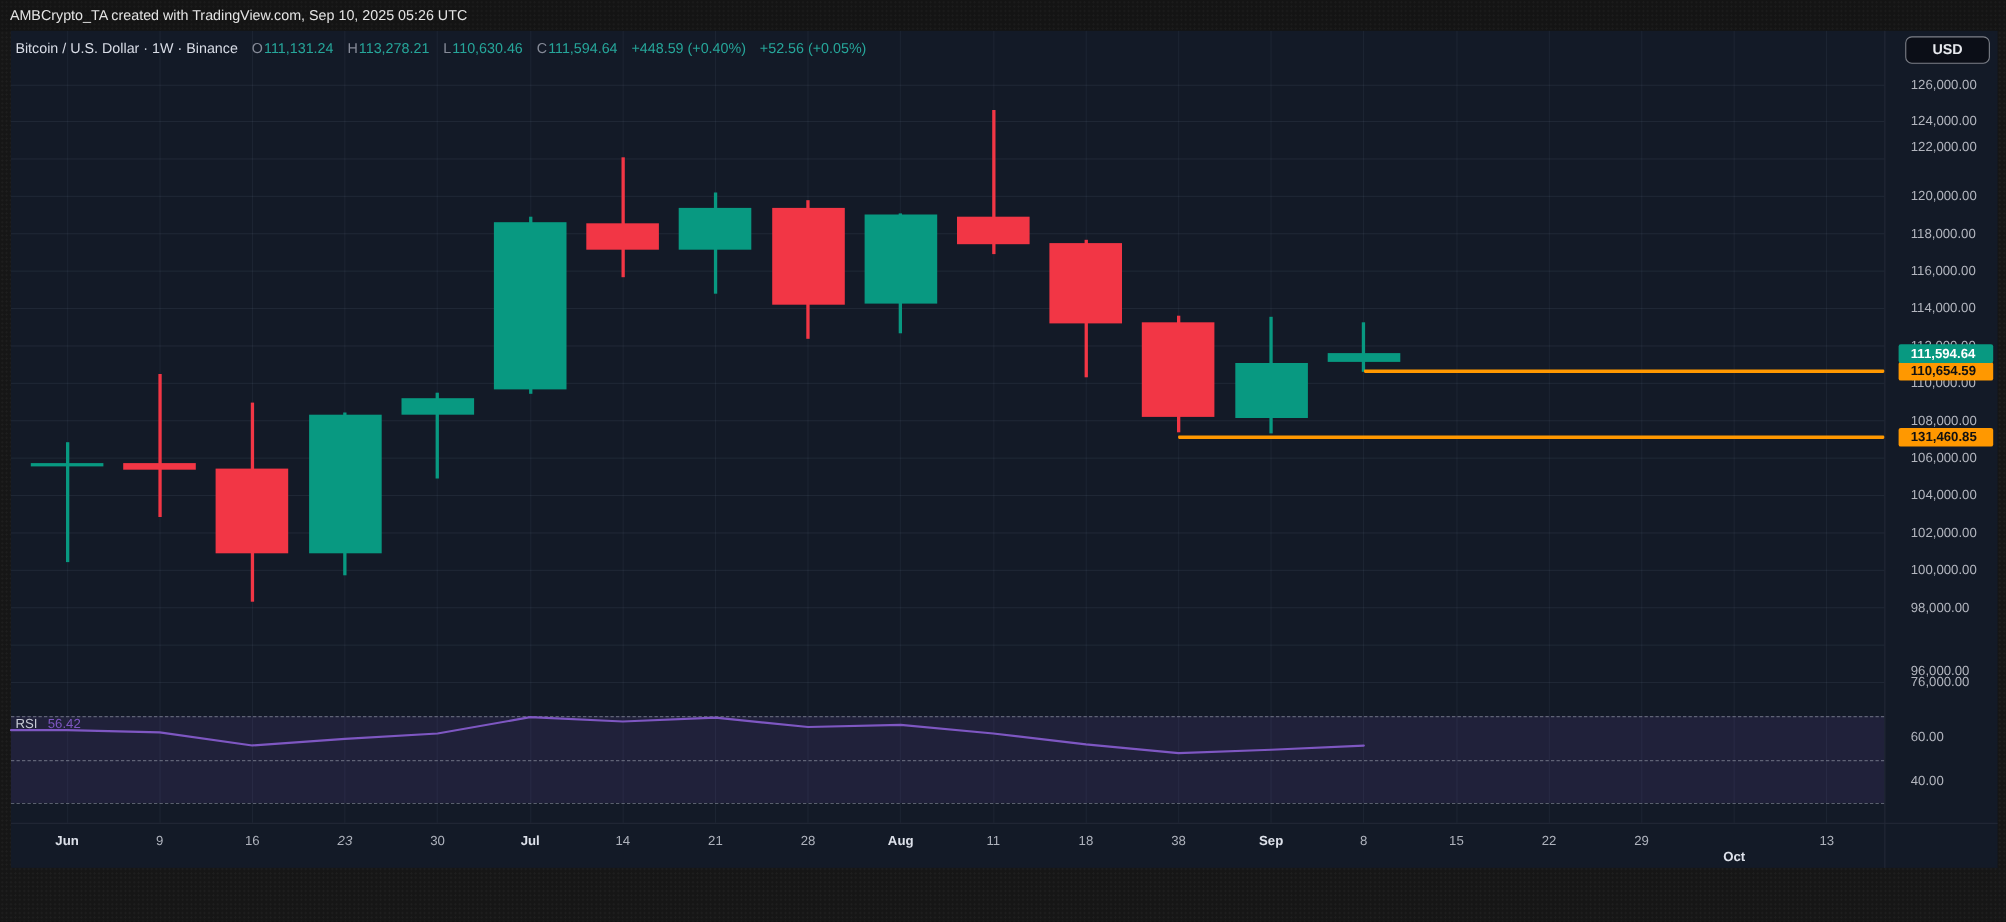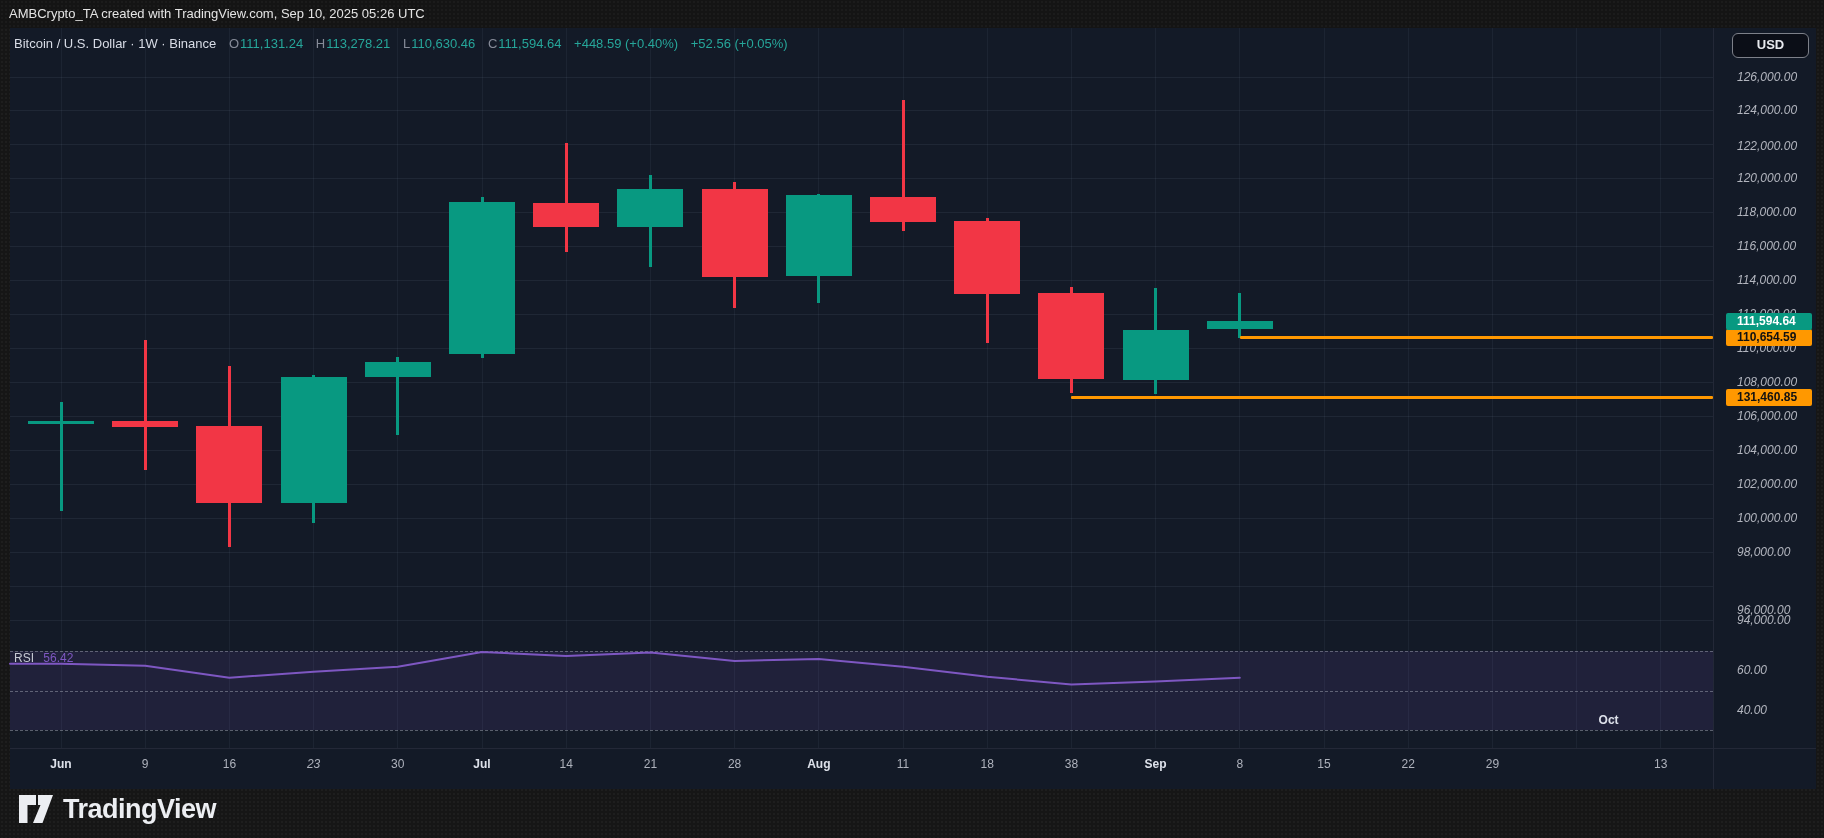--- a/index.html
+++ b/index.html
@@ -20,21 +20,21 @@
   #legend .lb{color:#868b98;margin-left:9px;}
   #legend .val{color:#26a69a;margin-left:1px;}
   #legend .chg{color:#26a69a;margin-left:9px;}
   #usd-btn{left:1732px;top:33px;width:77px;height:25px;box-sizing:border-box;
     border:1.5px solid #7d8089;border-radius:6px;background:#0b0e17;color:#e8eaef;
     font-size:13px;font-weight:700;text-align:center;line-height:22px;z-index:40;cursor:pointer;}
   .gridv{width:1px;background:rgba(160,172,200,0.07);}
   .gridh{height:1px;background:rgba(160,172,200,0.09);}
   .axis-sep-v{width:1px;background:#232837;}
   .axis-sep-h{height:1px;background:#232837;}
-  .price-label,.rsi-axis-label{left:1737px;color:#b2b5be;font-size:12px;white-space:nowrap;font-style:italic;}
+  .price-label,.rsi-axis-label{left:1737px;color:#b2b5be;font-size:12px;white-space:nowrap;}
   .time-label{top:757px;color:#aeb2bc;font-size:12px;transform:translateX(-50%);white-space:nowrap;}
   .time-label.month{color:#dde1ea;font-weight:700;}
   .candle-wick{width:3px;}
   .candle-body{width:66px;}
   .ray{height:3px;border-radius:1px;z-index:10;}
   .price-tag{left:1726px;width:86px;height:17px;border-radius:2px;font-size:12px;font-weight:600;
     line-height:17px;padding-left:11px;box-sizing:border-box;white-space:nowrap;z-index:25;}
   .rsi-dash{left:10px;width:1703px;height:0;border-top:1px dashed rgba(150,155,168,0.55);}
   #rsi-caption{left:14px;top:651px;font-size:12px;z-index:20;white-space:nowrap;}
   #rsi-caption .n{color:#c6cad4;}
@@ -72,21 +72,21 @@
       <div class="abs gridv" style="left: 1323.5px; top: 28px; width: 1px; height: 720px;"></div>
       <div class="abs gridv" style="left: 1407.7px; top: 28px; width: 1px; height: 720px;"></div>
       <div class="abs gridv" style="left: 1491.9px; top: 28px; width: 1px; height: 720px;"></div>
       <div class="abs gridv" style="left: 1576.1px; top: 28px; width: 1px; height: 720px;"></div>
       <div class="abs gridv" style="left: 1660.3px; top: 28px; width: 1px; height: 720px;"></div>
       <div class="abs gridh" style="left: 10px; top: 76.5px; width: 1703px; height: 1px;"></div>
       <div class="abs price-label" style="left: 1737px; top: 69.5px;">126,000.00</div>
       <div class="abs gridh" style="left: 10px; top: 110.439px; width: 1703px; height: 1px;"></div>
       <div class="abs price-label" style="left: 1737px; top: 103.439px;">124,000.00</div>
       <div class="abs gridh" style="left: 10px; top: 144.378px; width: 1703px; height: 1px;"></div>
-      <div class="abs price-label" style="left: 1737px; top: 139px;">122,000.00</div>
+      <div class="abs price-label" style="left: 1737px; top: 126px;">122,000.00</div>
       <div class="abs gridh" style="left: 10px; top: 178.316px; width: 1703px; height: 1px;"></div>
       <div class="abs price-label" style="left: 1737px; top: 171.316px;">120,000.00</div>
       <div class="abs gridh" style="left: 10px; top: 212.255px; width: 1703px; height: 1px;"></div>
       <div class="abs price-label" style="left: 1737px; top: 205.255px;">118,000.00</div>
       <div class="abs gridh" style="left: 10px; top: 246.194px; width: 1703px; height: 1px;"></div>
       <div class="abs price-label" style="left: 1737px; top: 239.194px;">116,000.00</div>
       <div class="abs gridh" style="left: 10px; top: 280.133px; width: 1703px; height: 1px;"></div>
       <div class="abs price-label" style="left: 1737px; top: 273.133px;">114,000.00</div>
       <div class="abs gridh" style="left: 10px; top: 314.072px; width: 1703px; height: 1px;"></div>
       <div class="abs price-label" style="left: 1737px; top: 307.072px;">112,000.00</div>
@@ -100,21 +100,21 @@
       <div class="abs price-label" style="left: 1737px; top: 442.827px;">104,000.00</div>
       <div class="abs gridh" style="left: 10px; top: 483.766px; width: 1703px; height: 1px;"></div>
       <div class="abs price-label" style="left: 1737px; top: 476.766px;">102,000.00</div>
       <div class="abs gridh" style="left: 10px; top: 517.704px; width: 1703px; height: 1px;"></div>
       <div class="abs price-label" style="left: 1737px; top: 510.704px;">100,000.00</div>
       <div class="abs gridh" style="left: 10px; top: 551.643px; width: 1703px; height: 1px;"></div>
       <div class="abs price-label" style="left: 1737px; top: 544.643px;">98,000.00</div>
       <div class="abs gridh" style="left: 10px; top: 585.582px; width: 1703px; height: 1px;"></div>
       <div class="abs price-label" style="left: 1737px; top: 578.582px; margin-top: 24px;">96,000.00</div>
       <div class="abs gridh" style="left: 10px; top: 619.521px; width: 1703px; height: 1px;"></div>
-      <div class="abs price-label" style="left: 1737px; top: 612.521px;">94,000.00</div>
+      <div class="abs price-label" style="left: 1737px; top: 612.521px;">76,000.00</div>
       <div class="abs " style="left: 10px; top: 651px; width: 1703px; height: 79px; background: rgba(126, 87, 194, 0.13);"></div>
       <div class="abs rsi-dash" style="left: 10px; top: 651px;"></div>
       <div class="abs rsi-dash" style="left: 10px; top: 690.5px;"></div>
       <div class="abs rsi-dash" style="left: 10px; top: 730px;"></div>
       <div class="abs rsi-axis-label" style="left: 1737px; top: 663.25px;">60.00</div>
       <div class="abs rsi-axis-label" style="left: 1737px; top: 702.75px;">40.00</div>
       <div class="abs candle-wick" style="left: 59.5px; top: 401.964px; width: 3px; height: 108.604px; background: rgb(8, 153, 129);"></div>
       <div class="abs candle-body" style="left: 28px; top: 421.479px; width: 66px; height: 3px; background: rgb(8, 153, 129);"></div>
       <div class="abs candle-wick" style="left: 143.7px; top: 340.026px; width: 3px; height: 129.816px; background: rgb(242, 54, 69);"></div>
       <div class="abs candle-body" style="left: 112.2px; top: 420.63px; width: 66px; height: 5.93929px; background: rgb(242, 54, 69);"></div>
@@ -165,43 +165,34 @@
       <div class="abs time-label" style="left: 734.6px; top: 757px;">28</div>
       <div class="abs time-label month" style="left: 818.8px; top: 757px;">Aug</div>
       <div class="abs time-label" style="left: 903px; top: 757px;">11</div>
       <div class="abs time-label" style="left: 987.2px; top: 757px;">18</div>
       <div class="abs time-label" style="left: 1071.4px; top: 757px;">38</div>
       <div class="abs time-label month" style="left: 1155.6px; top: 757px;">Sep</div>
       <div class="abs time-label" style="left: 1239.8px; top: 757px;">8</div>
       <div class="abs time-label" style="left: 1324px; top: 757px;">15</div>
       <div class="abs time-label" style="left: 1408.2px; top: 757px;">22</div>
       <div class="abs time-label" style="left: 1492.4px; top: 757px;">29</div>
-      <div class="abs time-label month" style="left: 1576.6px; top: 713px; margin-left: 32px;">Oct</div>
+      <div class="abs time-label month" style="left: 1576.6px; top: 772px;">Oct</div>
       <div class="abs time-label" style="left: 1660.8px; top: 757px;">13</div>
     </div>
 
   <div id="legend" class="abs">
     <span class="sym">Bitcoin / U.S. Dollar · 1W · Binance</span>
     <span class="lb">O</span><span class="val">111,131.24</span>
     <span class="lb">H</span><span class="val">113,278.21</span>
     <span class="lb">L</span><span class="val">110,630.46</span>
     <span class="lb">C</span><span class="val">111,594.64</span>
     <span class="chg">+448.59 (+0.40%)</span>
     <span class="chg">+52.56 (+0.05%)</span>
   </div>
 
   <div id="usd-btn" class="abs">USD</div>
 
   <div id="rsi-caption" class="abs">
     <span class="n">RSI</span>
     <span class="v">56.42</span>
   </div>
 
-  <div id="footer-logo" class="abs">
-    <span>
-      <svg width="36" height="30" viewBox="0 0 36 30">
-        <path d="M1 1 h17 v10 h-8.5 v18 h-8.5 z" fill="#eceef2"></path>
-        <path d="M20 1 h15 l-10.5 28 h-9.5 l7.5 -18 h-2.5 z" fill="#eceef2"></path>
-      </svg>
-    </span>
-    <span id="tv-wordmark">TradingView</span>
-  </div>
 </div>
 
 </body></html>

